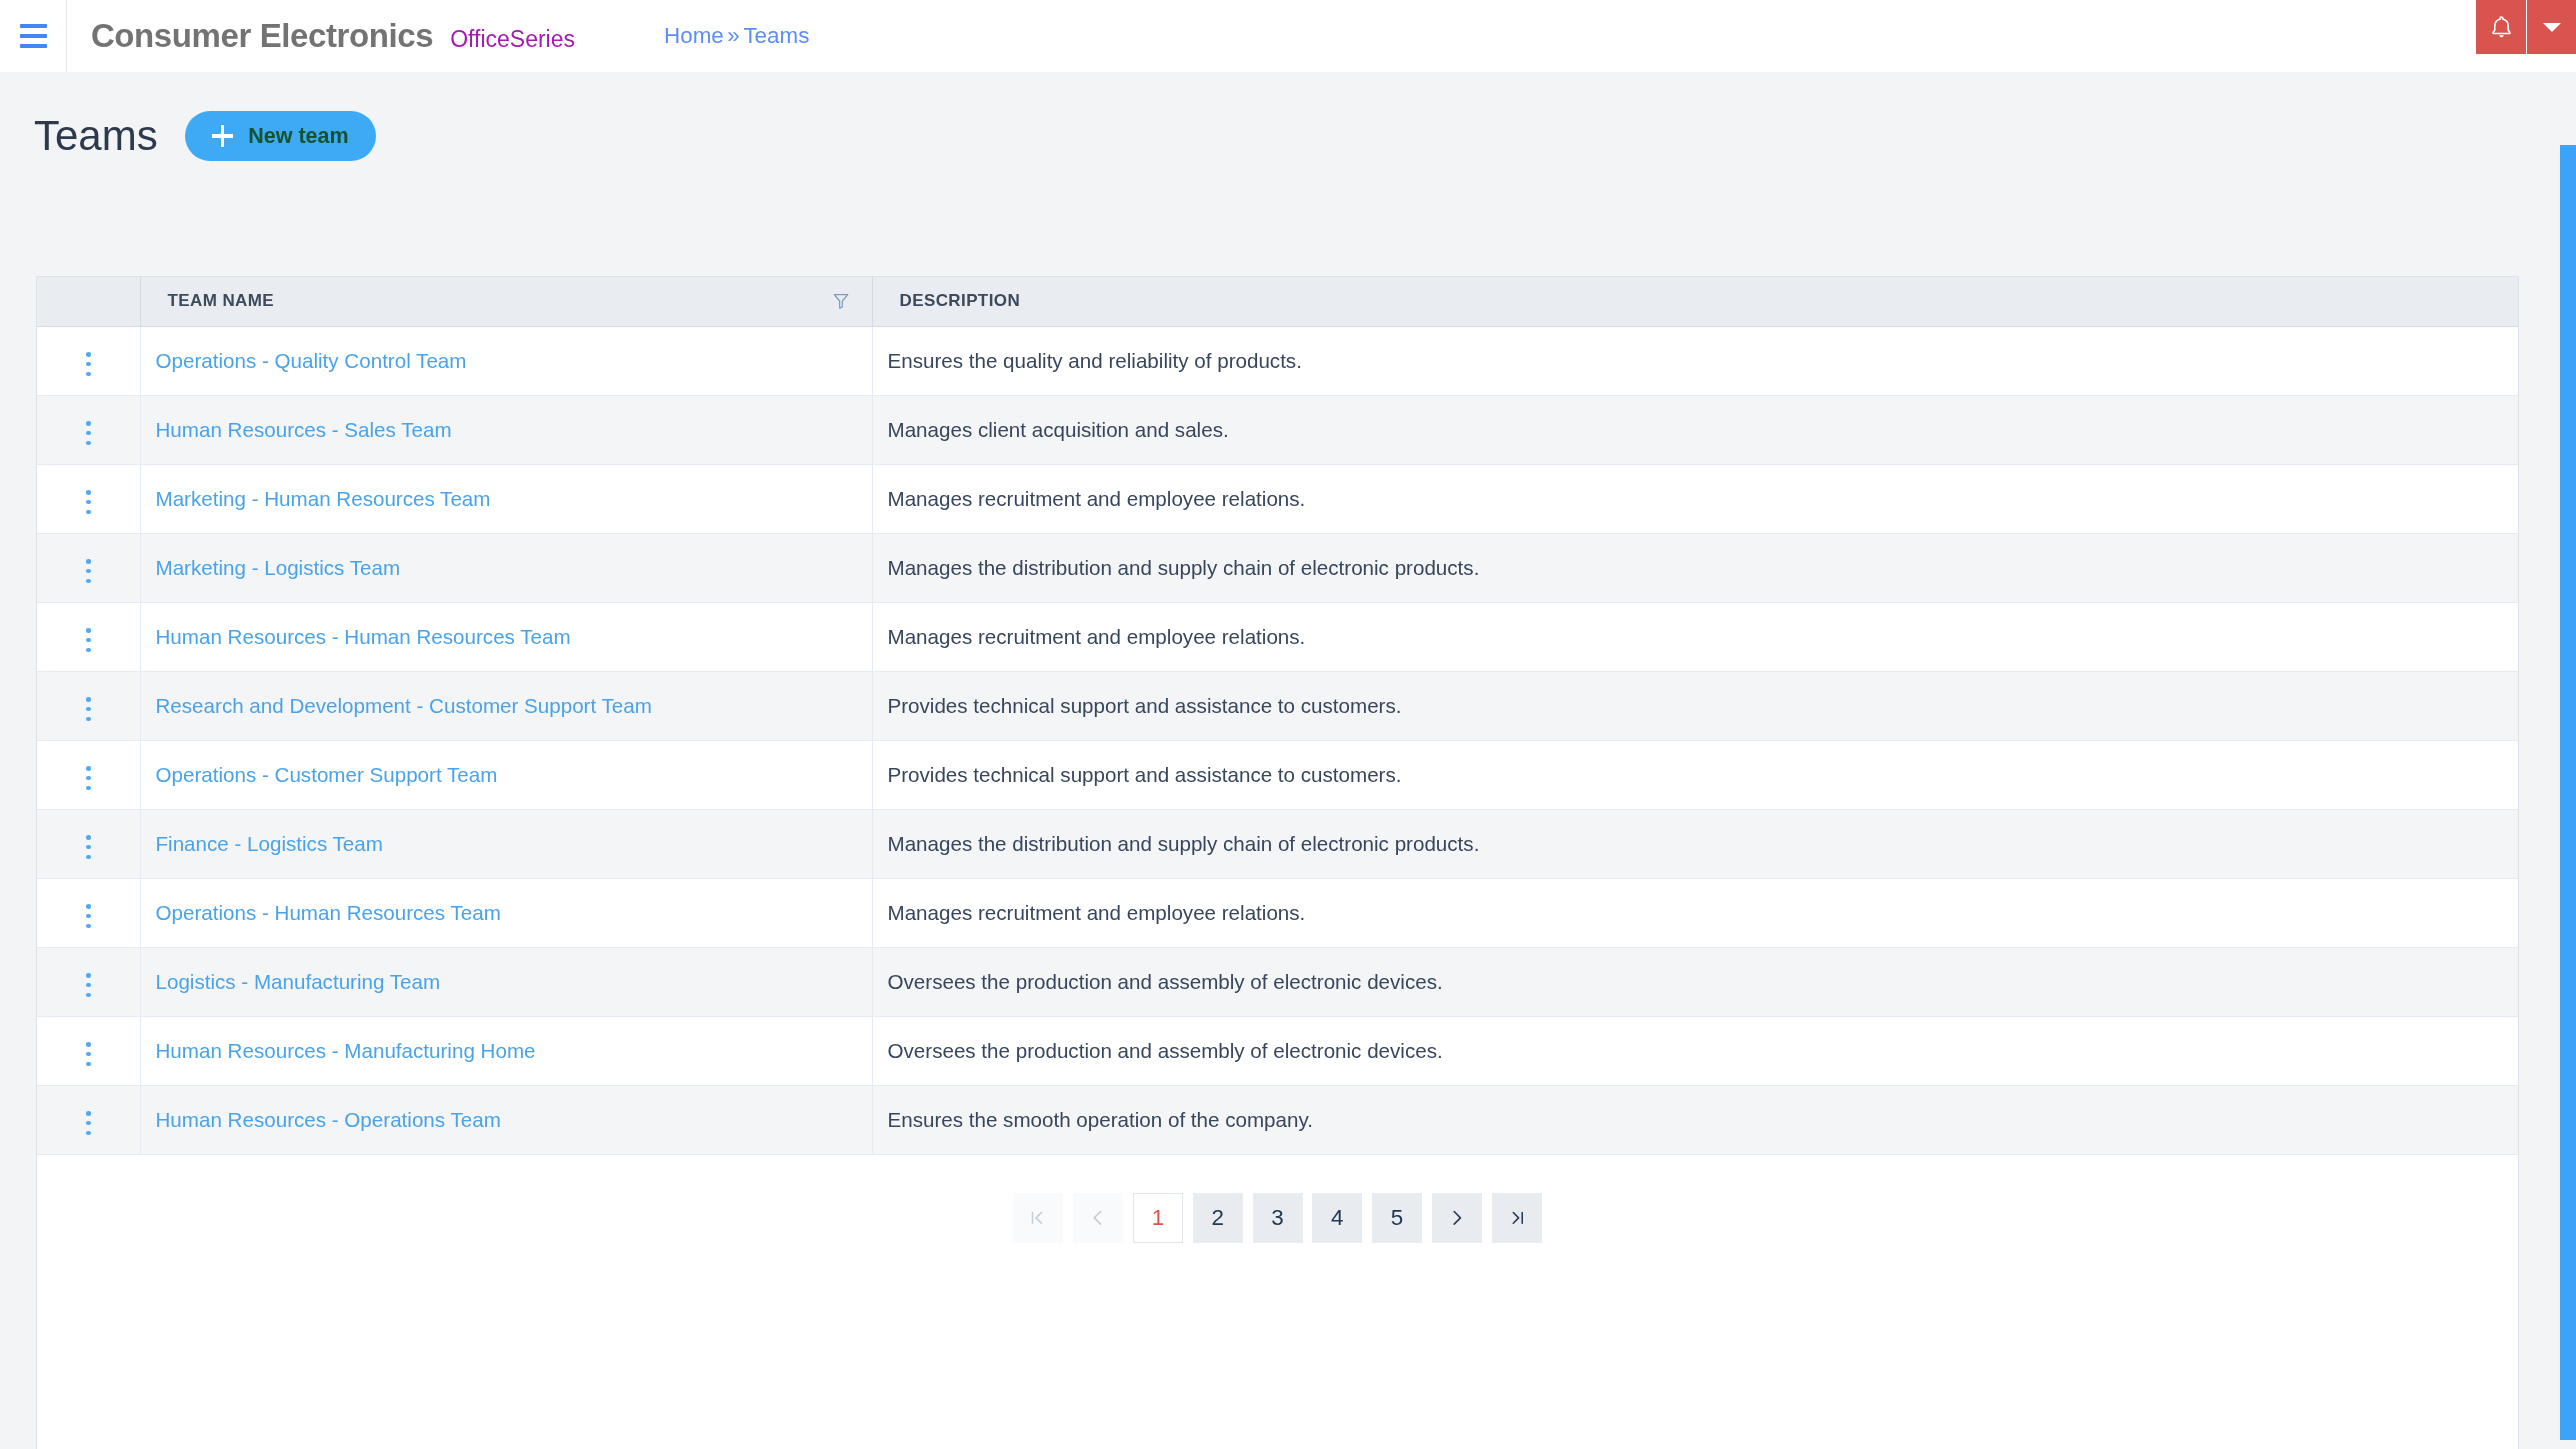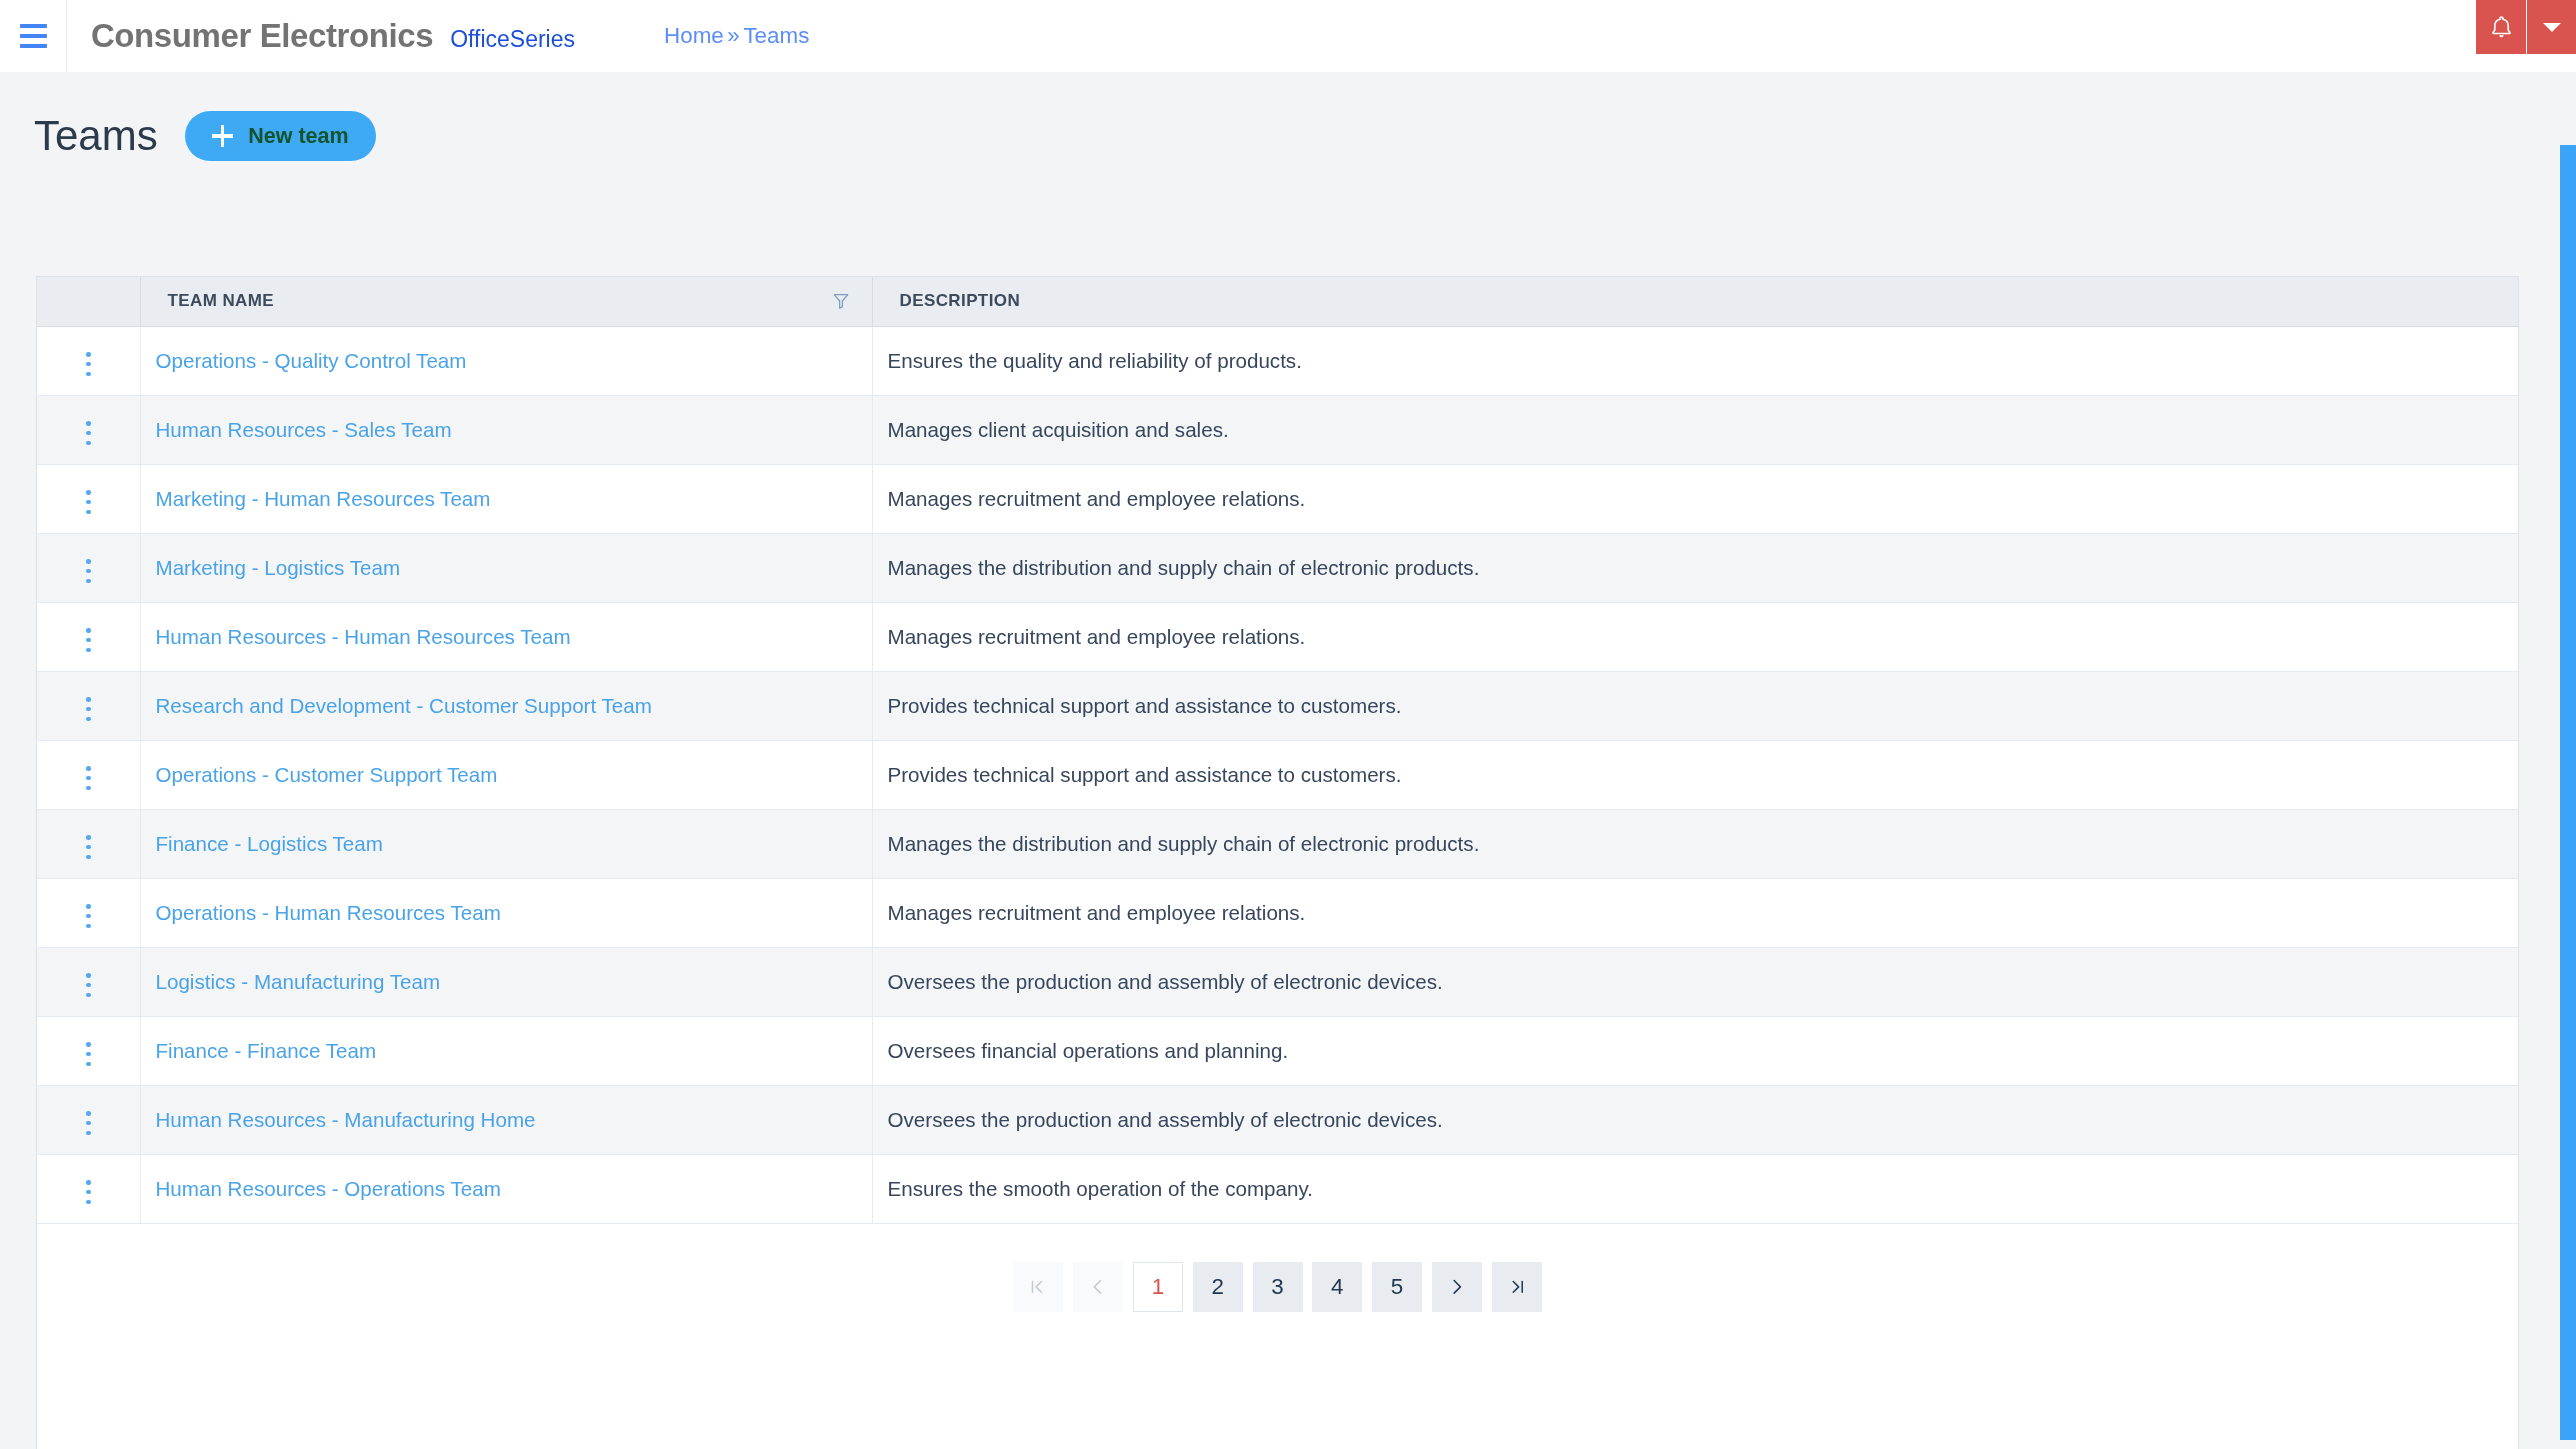--- a/index.html
+++ b/index.html
@@ -34,21 +34,21 @@
   .brand-wrap {
     display: flex; align-items: baseline;
     padding-left: 24px;
   }
   .brand-title {
     font-size: 33px; font-weight: bold;
     color: #737373; letter-spacing: -0.4px;
     white-space: nowrap;
   }
   .brand-sub {
-    font-size: 23px; color: #1d4ed8;
+    font-size: 23px; color: #a21caf;
     margin-left: 17px; white-space: nowrap;
   }
   .breadcrumb {
     display: flex; align-items: flex-start;
     margin-left: 89px; font-size: 22.4px;
   }
   .breadcrumb a { color: #5c8ef7; text-decoration: none; cursor: pointer; }
   .breadcrumb .sep { color: #5c8ef7; margin: 0 3.6px; font-size: 22.4px; }
   .topbar-right {
     position: absolute; right: 0; top: 0;
@@ -335,29 +335,20 @@
             <td class="td-desc">Manages recruitment and employee relations.</td>
           </tr>
           <tr>
             <td class="td-menu"><span class="kebab">
                 <i></i>
                 <i></i>
                 <i></i>
               </span></td>
             <td><a class="team-link" href="#">Logistics - Manufacturing Team</a></td>
             <td class="td-desc">Oversees the production and assembly of electronic devices.</td>
-          </tr>
-          <tr>
-            <td class="td-menu"><span class="kebab">
-                <i></i>
-                <i></i>
-                <i></i>
-              </span></td>
-            <td><a class="team-link" href="#">Finance - Finance Team</a></td>
-            <td class="td-desc">Oversees financial operations and planning.</td>
           </tr>
           <tr>
             <td class="td-menu"><span class="kebab">
                 <i></i>
                 <i></i>
                 <i></i>
               </span></td>
             <td><a class="team-link" href="#">Human Resources - Manufacturing Home</a></td>
             <td class="td-desc">Oversees the production and assembly of electronic devices.</td>
           </tr>

